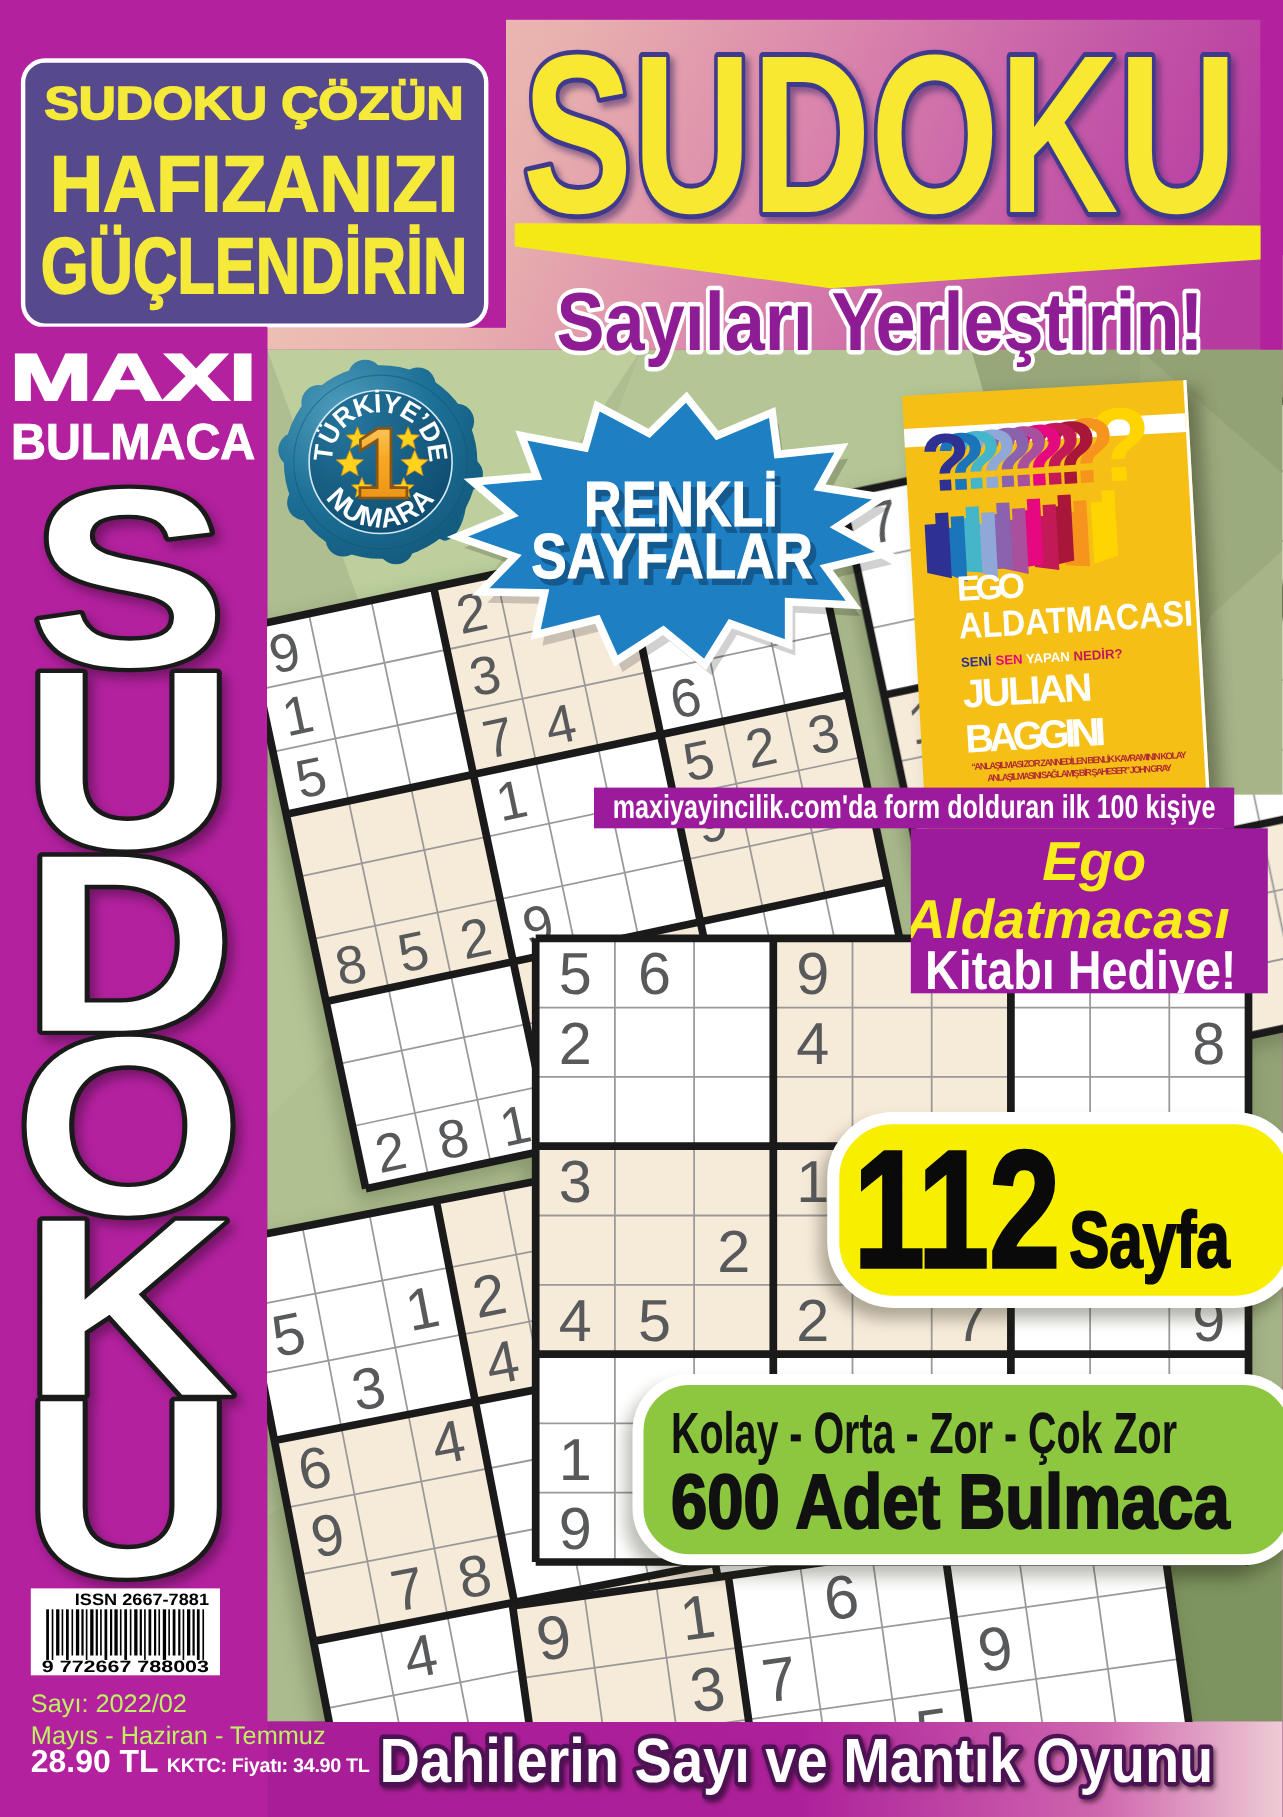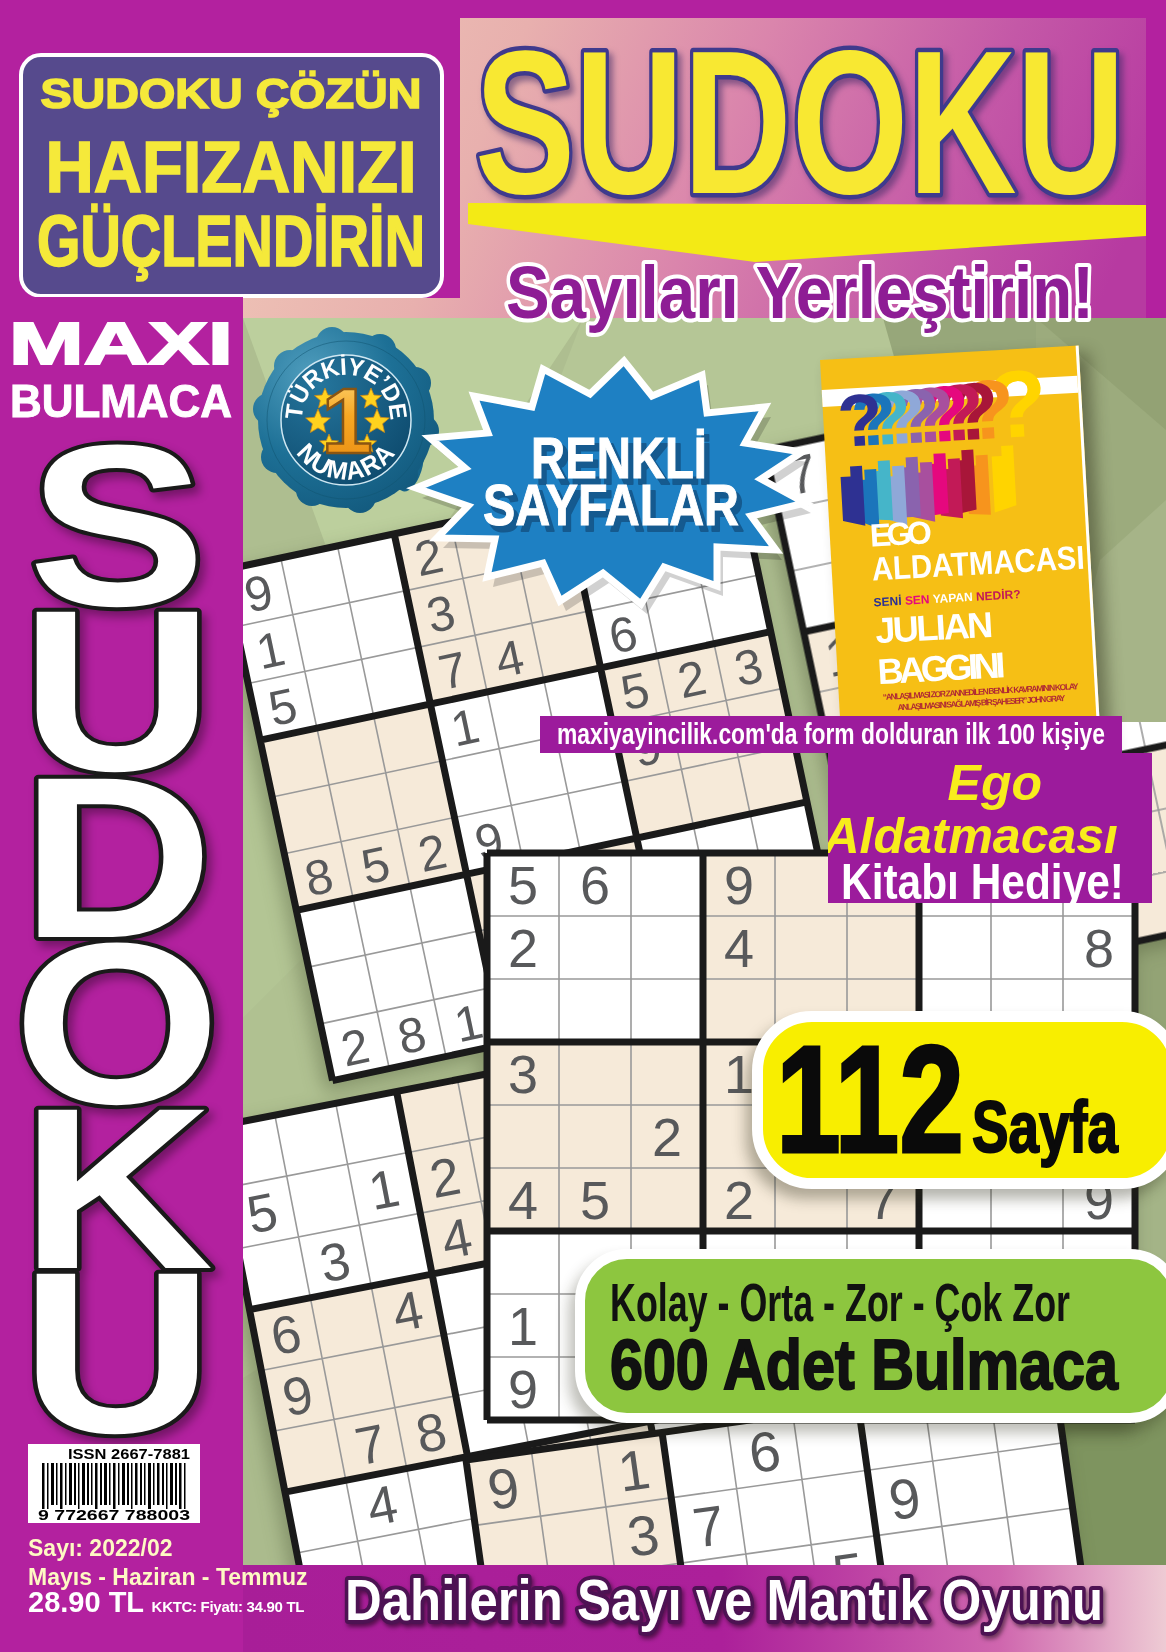--- a/index.html
+++ b/index.html
@@ -368,22 +368,22 @@
 </g>
 <text x="10" y="76" font-size="15" font-family="Liberation Mono,monospace" font-weight="bold" fill="#000" textLength="152" lengthAdjust="spacingAndGlyphs">9 772667 788003</text>
 </svg>
 
 <div class="abs" style="left:243px;top:1565px;width:923px;height:87px;background:linear-gradient(90deg,#a81e98 0%,#ac209a 52%,#cf66ae 82%,#eecbd4 100%);"></div>
 
 <svg class="abs" width="820" height="90" viewBox="0 0 820 90" style="left:330px;top:1562px">
 <text x="15" y="58" font-size="57" font-weight="bold" fill="#ffffff" stroke="#4d1253" stroke-width="8" paint-order="stroke" stroke-linejoin="round" textLength="758" lengthAdjust="spacingAndGlyphs" style="filter:drop-shadow(2px 3px 2px rgba(0,0,0,0.5))">Dahilerin Sayı ve Mantık Oyunu</text>
 </svg>
 
-<div class="abs" style="left:28px;top:1534px;color:#fef9c3;font-weight:bold;font-size:23px;line-height:29px;white-space:nowrap;">Sayı: 2022/02<br>Mayıs - Haziran - Temmuz</div>
-<div class="abs" style="left:28px;top:1586px;color:#fff;font-weight:bold;font-size:29px;white-space:nowrap;">28.90 TL <span style="font-size:15px;letter-spacing:-0.3px;">KKTC: Fiyatı: 34.90 TL</span></div>
+<div class="abs" style="left:28px;top:1534px;color:#bef264;font-weight:normal;font-size:23px;line-height:29px;white-space:nowrap;">Sayı: 2022/02<br>Mayıs - Haziran - Temmuz</div>
+<div class="abs" style="left:28px;top:1586px;color:#fff;font-weight:bold;font-size:29px;white-space:nowrap;">28.90 TL <span style="font-size:18px;letter-spacing:-0.3px;">KKTC: Fiyatı: 34.90 TL</span></div>
 
 <div class="abs" style="left:1146px;top:0;width:20px;height:318px;background:#b3219f;"></div>
 
 <svg class="abs" width="706" height="340" viewBox="0 0 706 340" style="left:460px;top:18px">
 
 <g font-weight="bold">
 <text x="340" y="175" font-size="205" text-anchor="middle" fill="#f8e832" stroke="#3f3a8d" stroke-width="9" paint-order="stroke" stroke-linejoin="round" textLength="650" lengthAdjust="spacingAndGlyphs" style="filter:drop-shadow(4px 5px 3px rgba(60,40,100,0.55))">SUDOKU</text>
 <polygon points="8,185 686,187 686,218 295,244 8,206" fill="#f3ea15"></polygon>
 <text x="340" y="300" font-size="75" text-anchor="middle" fill="#8e1d95" stroke="#ffffff" stroke-width="8" paint-order="stroke" stroke-linejoin="round" textLength="588" lengthAdjust="spacingAndGlyphs">Sayıları Yerleştirin!</text>
 </g>

